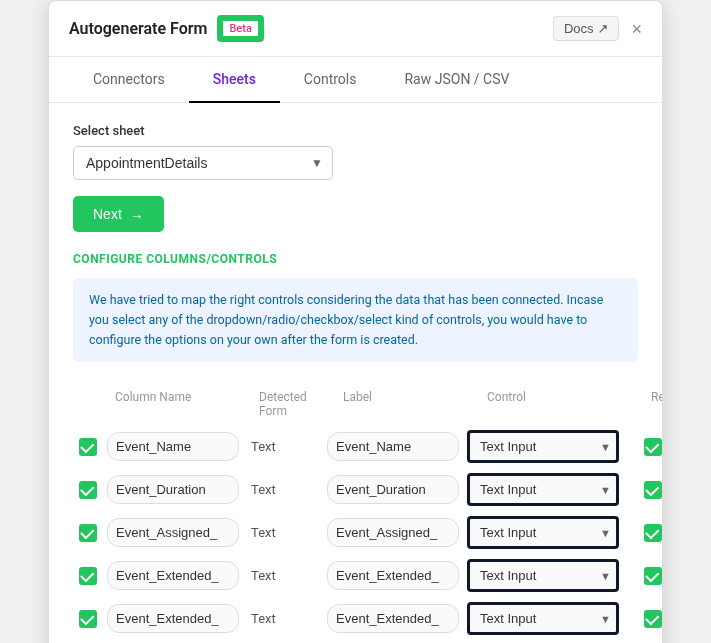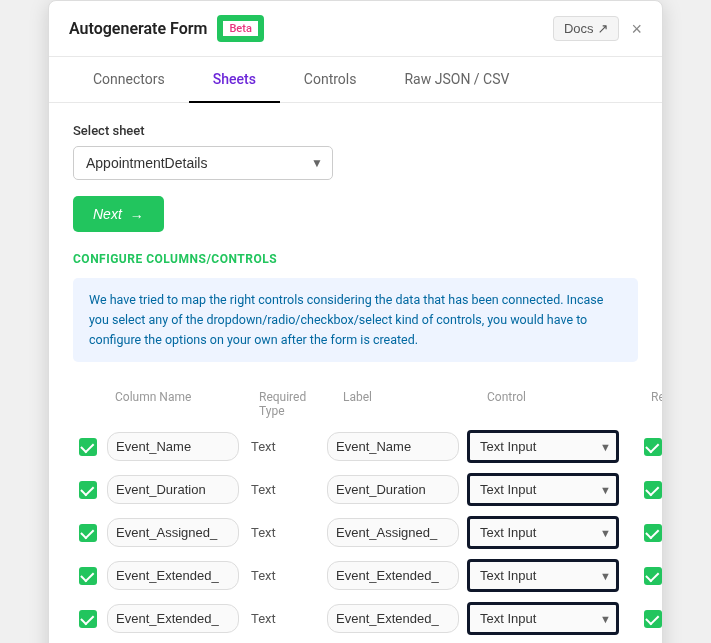--- a/index.html
+++ b/index.html
@@ -129,21 +129,20 @@
       gap: 8px;
       background: #22c55e;
       color: #fff;
       border: none;
       border-radius: 5px;
       padding: 10px 20px;
       font-size: 14px;
       font-weight: 500;
       cursor: pointer;
       margin-bottom: 20px;
-      font-style: italic;
     }
     .configure-title {
       font-size: 12px;
       font-weight: 700;
       color: #22c55e;
       letter-spacing: 0.5px;
       margin-bottom: 12px;
     }
     .info-box {
       background: #eef4ff;
@@ -294,21 +293,21 @@
       <span>→</span>
     </button>
 
     <div class="configure-title">CONFIGURE COLUMNS/CONTROLS</div>
 
     <div class="info-box">We have tried to map the right controls considering the data that has been connected. Incase you select any of the dropdown/radio/checkbox/select kind of controls, you would have to configure the options on your own after the form is created.</div>
 
     <div class="table-header">
       <div class="table-header-cell"></div>
       <div class="table-header-cell">Column Name</div>
-      <div class="table-header-cell">Required Type</div>
+      <div class="table-header-cell">Detected Form</div>
       <div class="table-header-cell">Label</div>
       <div class="table-header-cell">Control</div>
       <div class="table-header-cell">Required</div>
     </div>
 
     <div class="table-row">
       <div class="row-checkbox">
           <div class="green-checkbox"></div>
         </div>
       <div class="cell-input"><input class="cell-text-field" type="text" value="Event_Name" readonly="" style=""></div>

